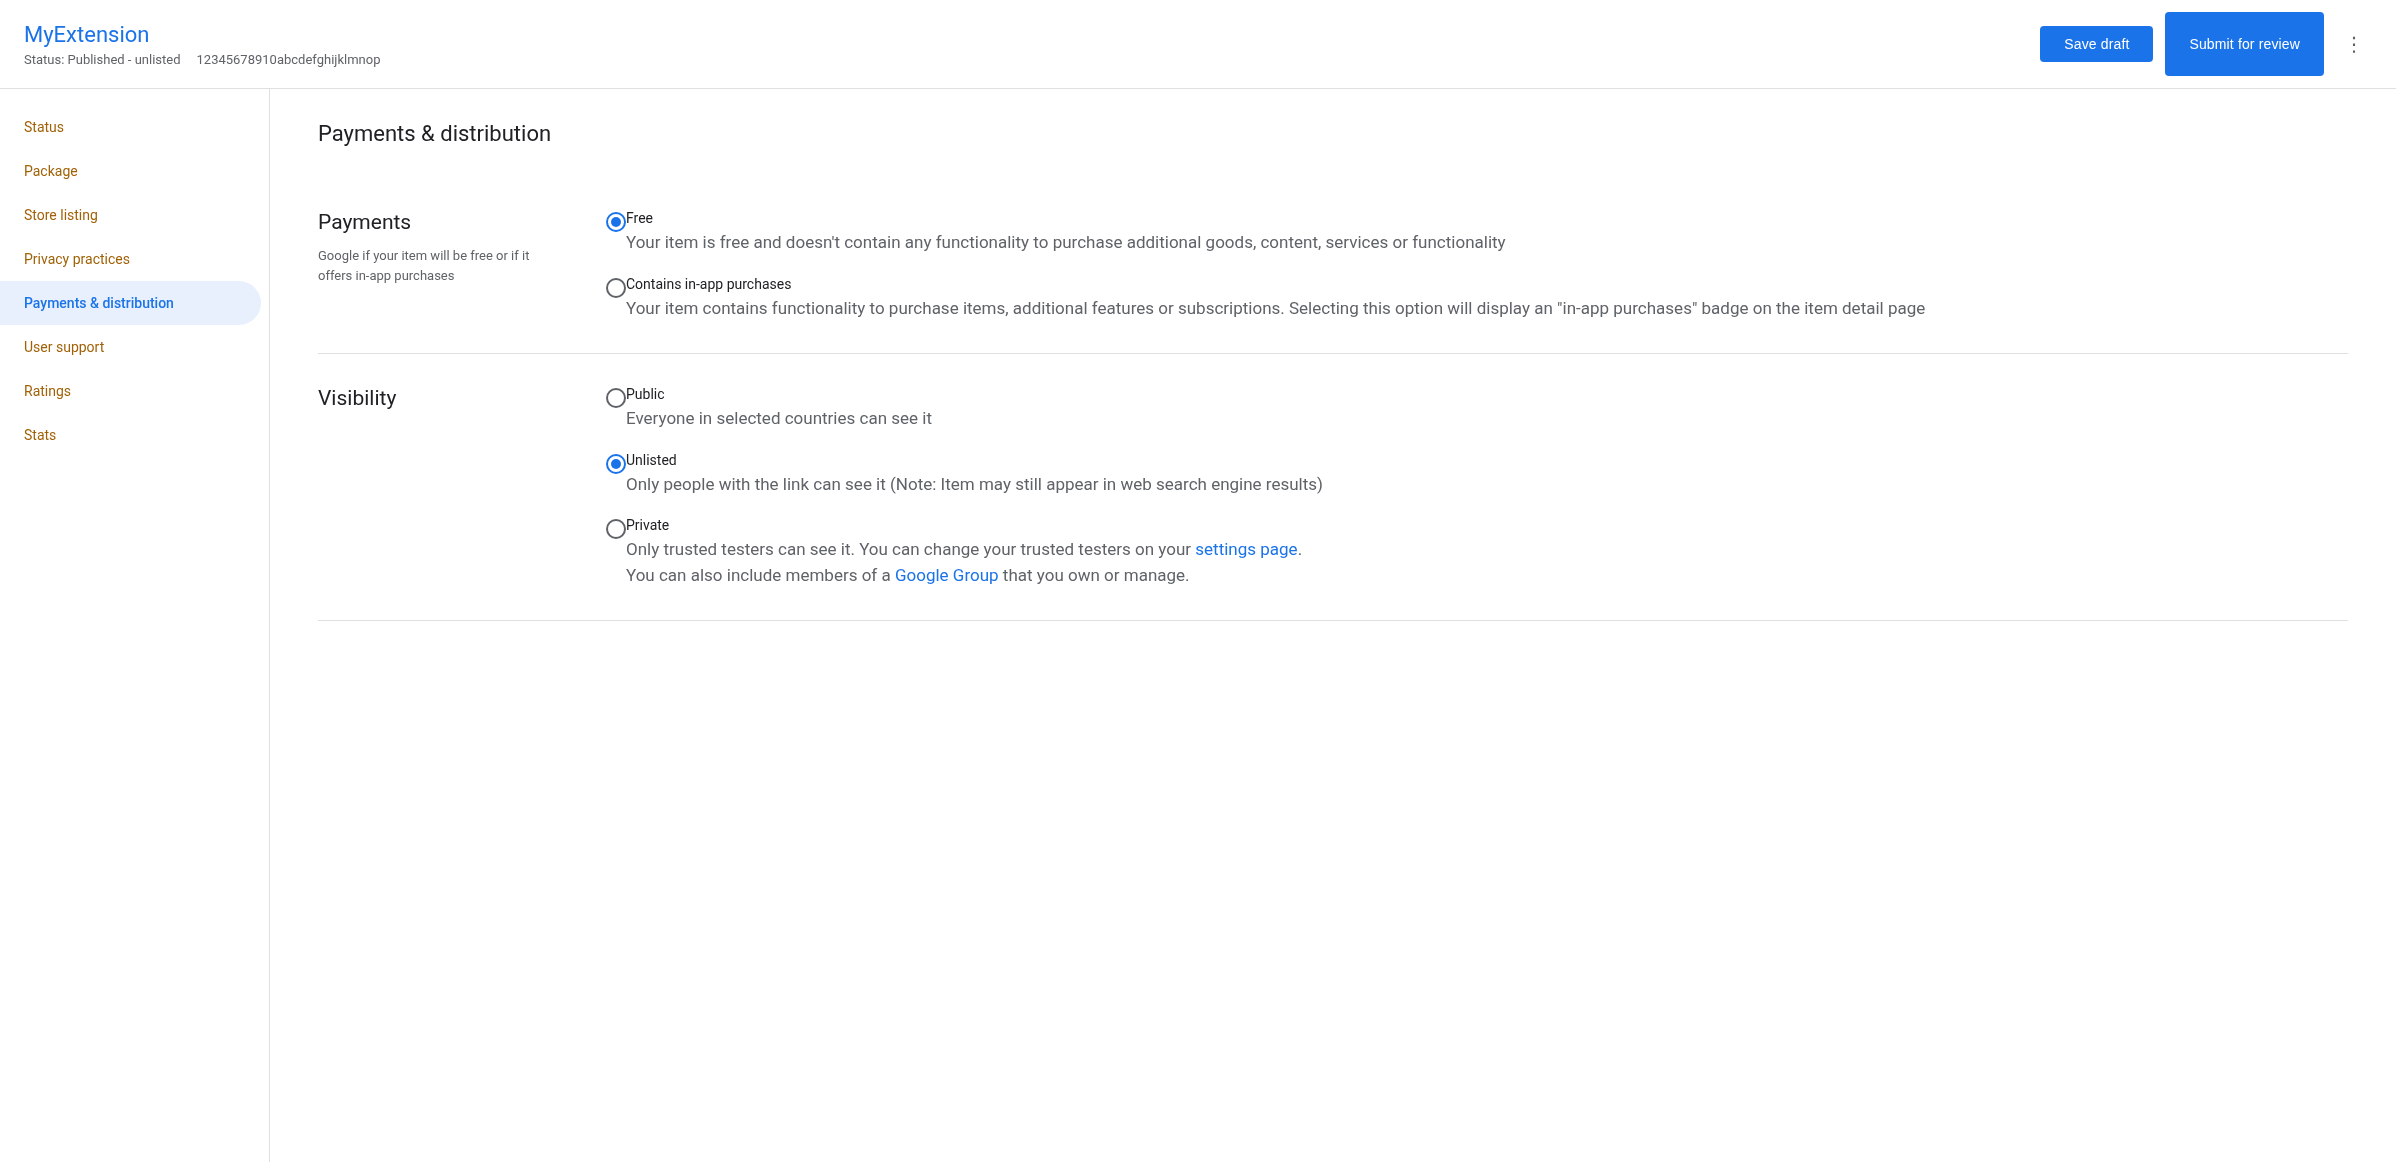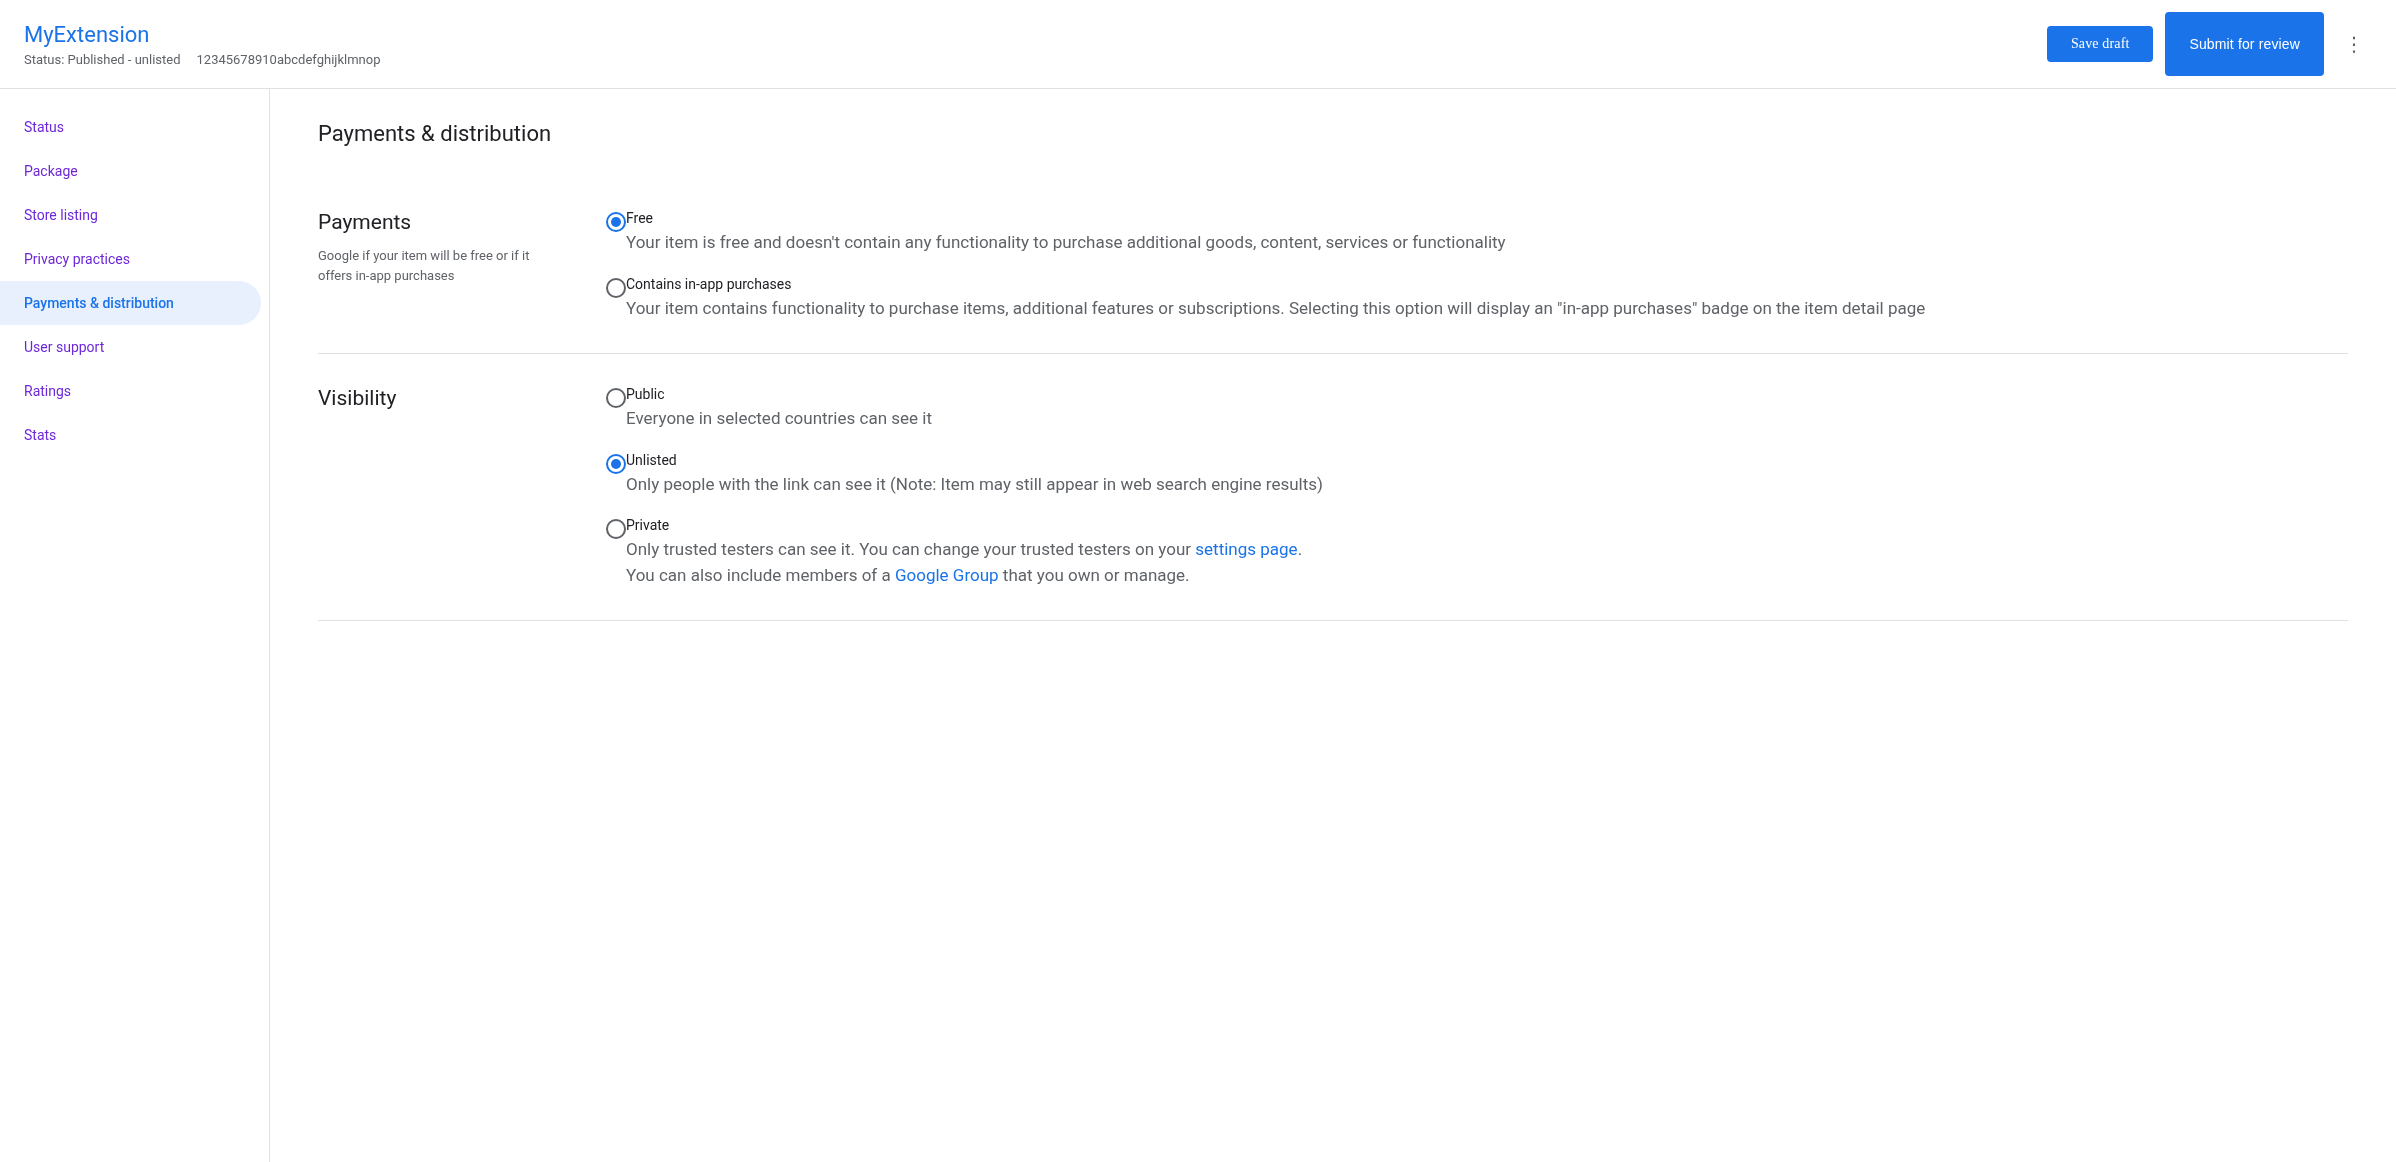--- a/index.html
+++ b/index.html
@@ -37,21 +37,20 @@
     .btn-save-draft {
       background: #1a73e8;
       color: #fff;
       border: none;
       border-radius: 4px;
       padding: 10px 24px;
       font-size: 14px;
       font-weight: 500;
       cursor: pointer;
       letter-spacing: 0.01em;
-      font-family: Liberation Serif, serif;
     }
     .btn-submit {
       background: #1a73e8;
       color: #fff;
       border: none;
       border-radius: 4px;
       padding: 24px 24px;
       font-size: 14px;
       font-weight: 500;
       cursor: pointer;
@@ -80,21 +79,21 @@
     .sidebar {
       width: 270px;
       min-width: 270px;
       padding: 16px 0;
       border-right: 1px solid #e0e0e0;
       background: #fff;
     }
     .sidebar-item {
       padding: 14px 24px;
       font-size: 14px;
-      color: #6d28d9;
+      color: #a16207;
       cursor: pointer;
       border-radius: 0 24px 24px 0;
       margin-right: 8px;
     }
     .sidebar-item.active {
       color: #1a73e8;
       background: #e8f0fe;
       font-weight: 500;
     }
 

